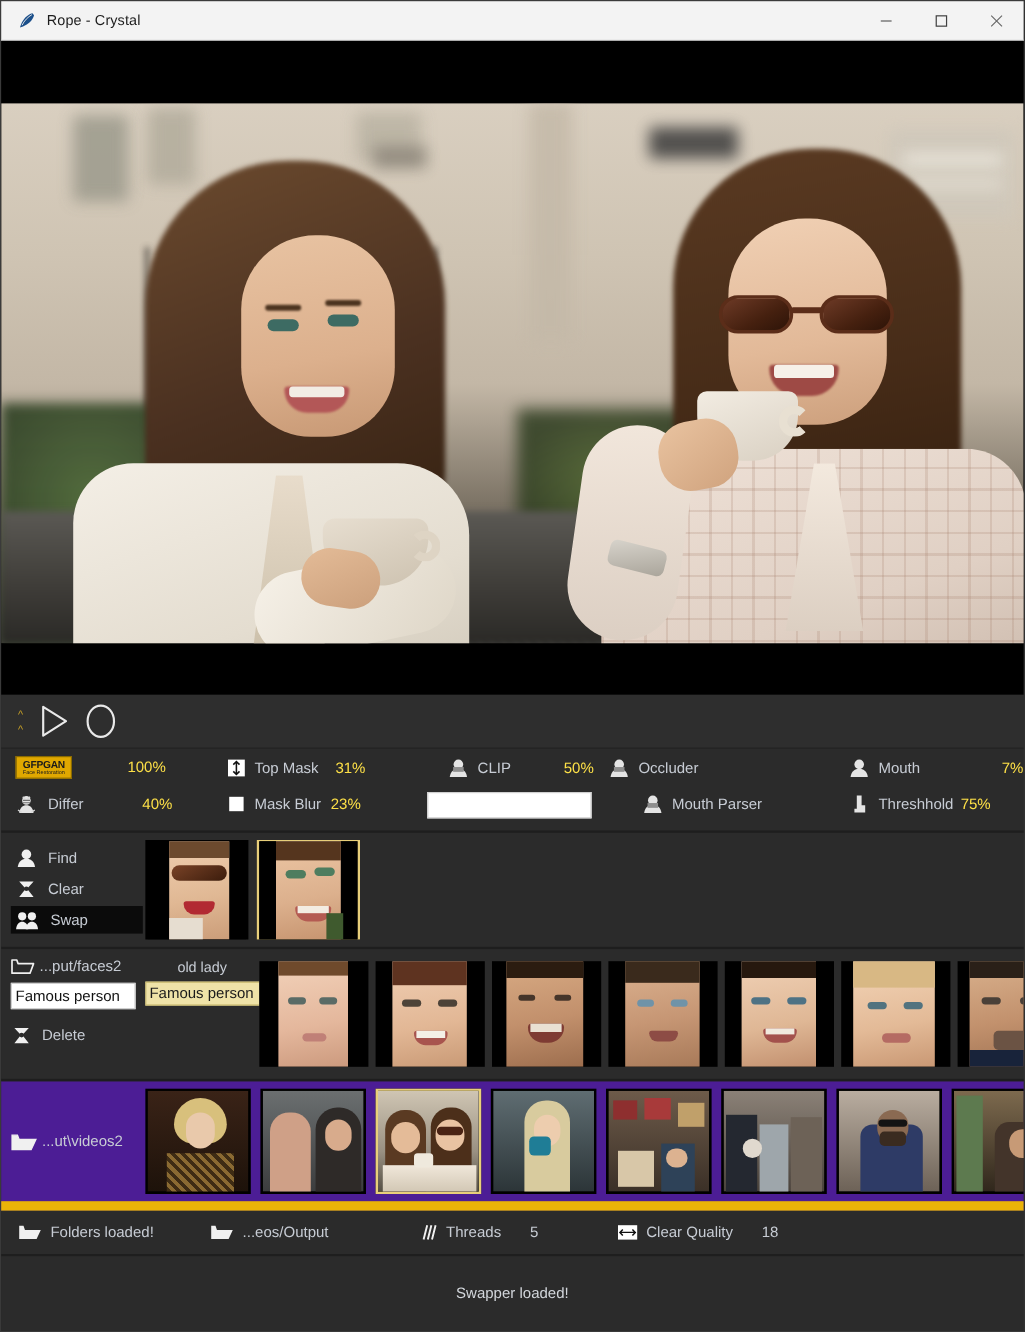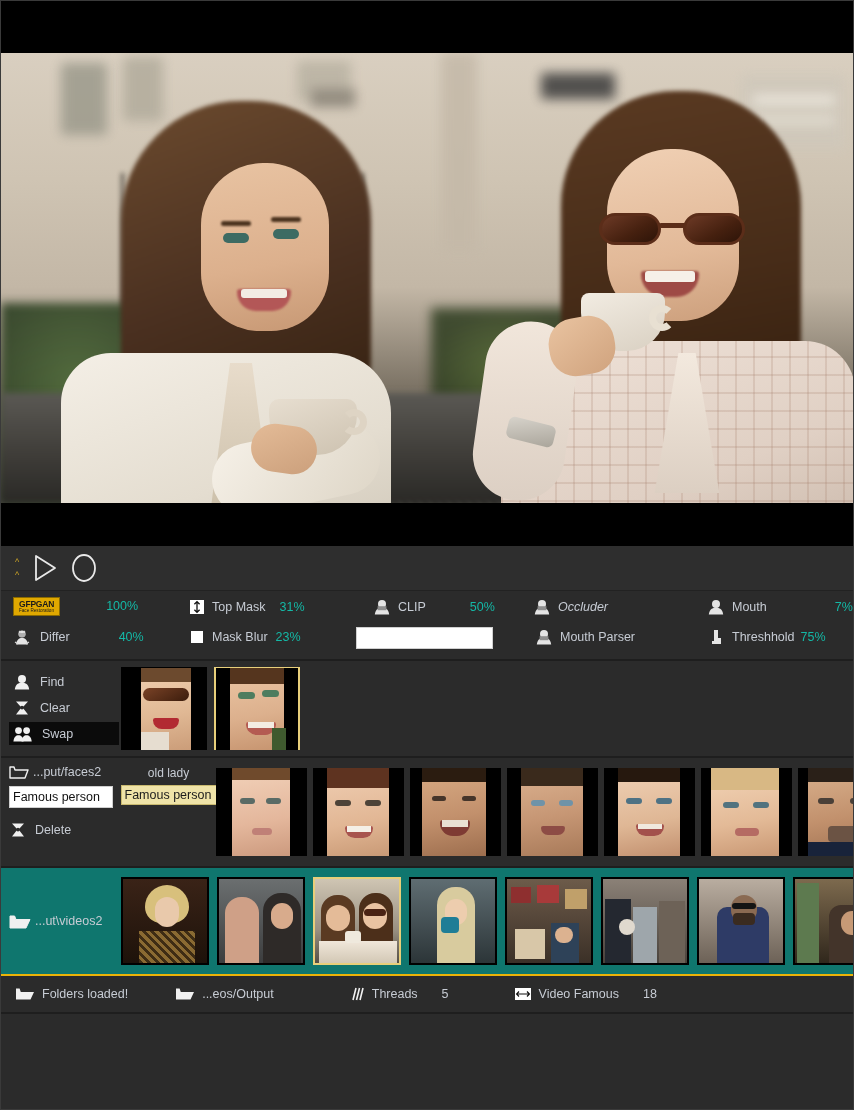--- a/index.html
+++ b/index.html
@@ -256,21 +256,21 @@
     height: 70px; min-height: 70px;
   }
   .param {
     position: absolute;
     display: flex; align-items: center;
     font-size: 12.5px; color: #c7ccd4;
     white-space: nowrap;
   }
   .param .ico { margin-right: 7px; display:flex; align-items:center; justify-content:center;}
   .param .lbl { }
-  .param .val { color: #14b8a6; }
+  .param .val { color: #fde047; }
   .gfpgan-badge {
     background: #e0a800;
     border: 1px solid #8a6a00;
     color: #1a1a1a;
     font-size: 8.5px; font-weight: bold;
     padding: 2px 5px 1px 5px;
     line-height: 1.05;
     text-align: left;
     letter-spacing: -.2px;
   }
@@ -352,22 +352,22 @@
     border: 1px solid #c9b96f;
   }
   .lib-thumbs { display:flex; gap: 6px; align-items: center; overflow: hidden; flex: 1; }
   .lthumb {
     width: 91px; height: 88px; flex: none;
     background: #000; position: relative; overflow: hidden;
   }
 
   
   .vid-panel {
-    background: #0f766e;
-    border-bottom: 2px solid #eab308;
+    background: #4c1d95;
+    border-bottom: 8px solid #eab308;
     display: flex; align-items: center;
     height: 108px; min-height: 108px;
     padding: 6px 0;
   }
   .vid-col { width: 120px; flex: none; padding-left: 8px; }
   .vthumb {
     width: 88px; height: 88px; flex: none;
     border: 2px solid transparent; position: relative; overflow: hidden;
     background: #000;
   }
@@ -395,20 +395,46 @@
     font-size: 12.5px; color: #d2d6db;
   }
 
   svg { display:block; }
 </style>
 </head>
 <body>
 
 <div class="window">
 
+  <div class="titlebar">
+    <div class="title-icon">
+      <svg width="16" height="16" viewBox="0 0 16 16">
+        <path d="M13 2 C9 3 5 7 3.6 11.3 L2.6 14 L5.2 13 C9.5 11.6 13.4 7.8 14.4 3.8 Z" fill="#1b4f8a"></path>
+        <path d="M12.6 3.2 C9.4 5 6 8.4 4.4 12" stroke="#e8e8e8" stroke-width="0.8" fill="none"></path>
+      </svg>
+    </div>
+    <div class="title-text">Rope - Crystal</div>
+    <div class="win-buttons">
+      <div class="win-btn">
+        <svg width="11" height="11" viewBox="0 0 11 11">
+            <path d="M1 5.5 H10" stroke="#404040" stroke-width="1"></path>
+          </svg>
+      </div>
+      <div class="win-btn">
+        <svg width="11" height="11" viewBox="0 0 11 11">
+            <rect x="1.2" y="1.2" width="8.6" height="8.6" fill="none" stroke="#404040" stroke-width="1"></rect>
+          </svg>
+      </div>
+      <div class="win-btn close">
+        <svg width="11" height="11" viewBox="0 0 11 11">
+            <path d="M1 1 L10 10 M10 1 L1 10" stroke="#6a6a6a" stroke-width="1"></path>
+          </svg>
+      </div>
+    </div>
+  </div>
 
   <div class="video-area">
     <div class="video-frame">
       <div class="scene">
         <div class="bg-building"></div>
         <div class="bg-blur-el win1"></div>
         <div class="bg-blur-el win2"></div>
         <div class="bg-blur-el win3"></div>
         <div class="bg-blur-el sign1"></div>
         <div class="bg-blur-el sign2"></div>
@@ -501,21 +527,21 @@
         <svg width="18" height="16" viewBox="0 0 18 16">
           <circle cx="9" cy="5" r="4" fill="#e4e4e4"></circle>
           <path d="M1.8 15.5 C2.4 10.6 5.6 8.6 9 8.6 C12.4 8.6 15.6 10.6 16.2 15.5 Z" fill="#e4e4e4"></path>
           <rect x="4.6" y="7.2" width="8.8" height="4" fill="#8e8e8e"></rect>
         </svg>
       </span>
       <span class="lbl">CLIP</span>
       <span class="val" style="margin-left:44px;">50%</span>
     </div>
 
-    <div class="param" style="left:532px; top:8px;font-style:italic;">
+    <div class="param" style="left:506px; top:8px;">
       <span class="ico">
         <svg width="18" height="16" viewBox="0 0 18 16">
           <circle cx="9" cy="5" r="4" fill="#e4e4e4"></circle>
           <path d="M1.8 15.5 C2.4 10.6 5.6 8.6 9 8.6 C12.4 8.6 15.6 10.6 16.2 15.5 Z" fill="#e4e4e4"></path>
           <rect x="4.6" y="7.2" width="8.8" height="4" fill="#8e8e8e"></rect>
         </svg>
       </span>
       <span class="lbl">Occluder</span>
     </div>
 
@@ -818,19 +844,22 @@
       <span>Threads</span>
       <span class="num">5</span>
     </div>
     <div class="bb-item" style="margin-left:65px;">
       <span class="ico">
         <svg width="18" height="16" viewBox="0 0 18 16">
           <rect x="1" y="2" width="16" height="12" fill="#ffffff"></rect>
           <path d="M3 8 L15 8 M5 5.5 L2.6 8 L5 10.5 M13 5.5 L15.4 8 L13 10.5" stroke="#111" stroke-width="1.2" fill="none"></path>
         </svg>
       </span>
-      <span>Video Famous</span>
+      <span>Clear Quality</span>
       <span class="num">18</span>
     </div>
   </div>
 
+  <div class="statusbar">
+    <span>Swapper loaded!</span>
+  </div>
 
 </div>
 
 </body></html>

